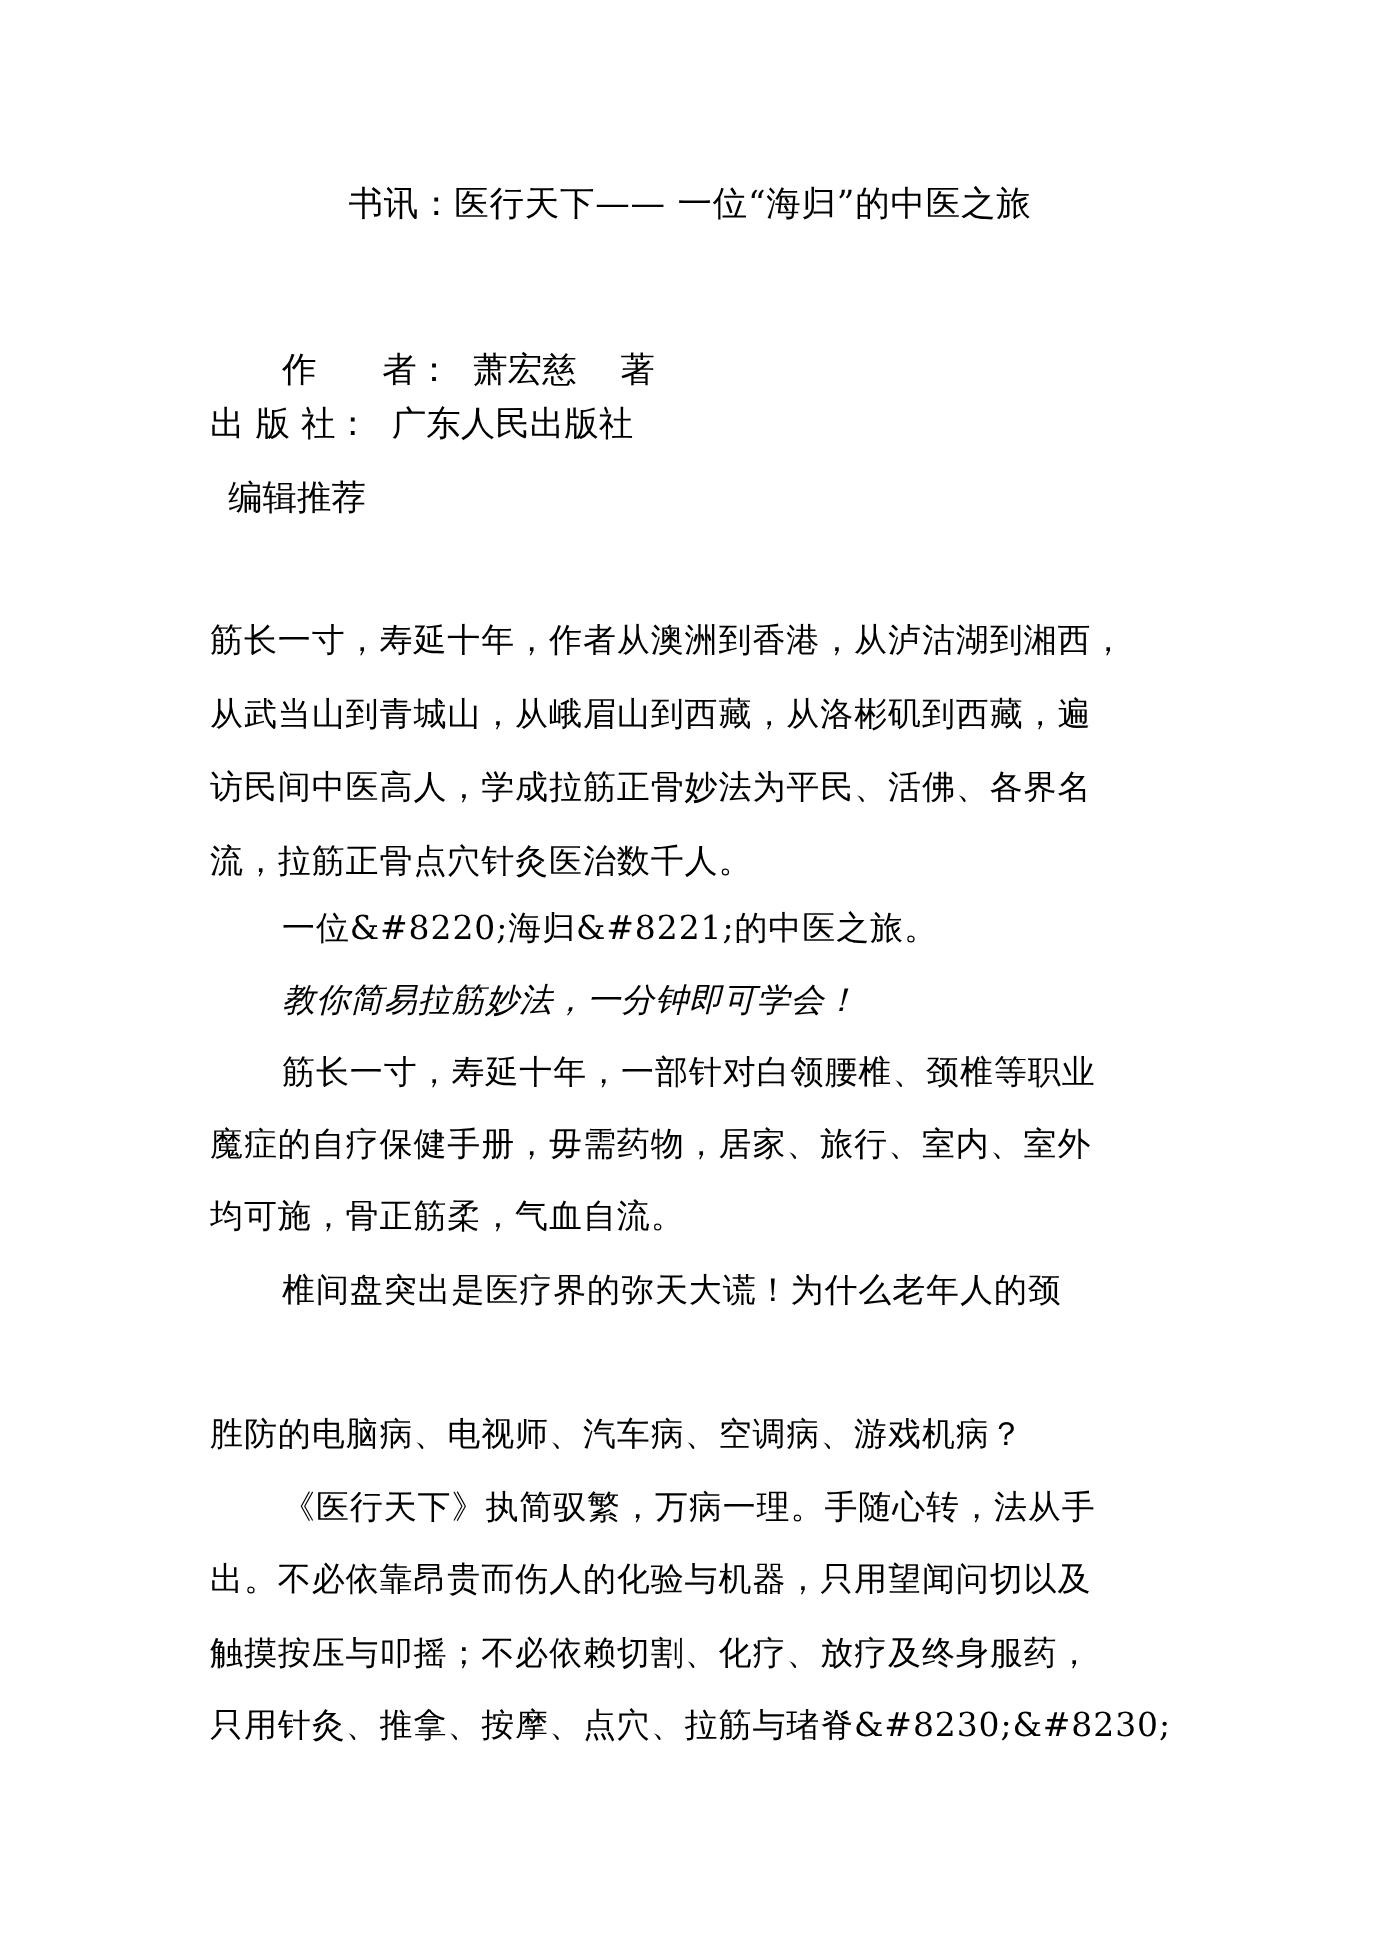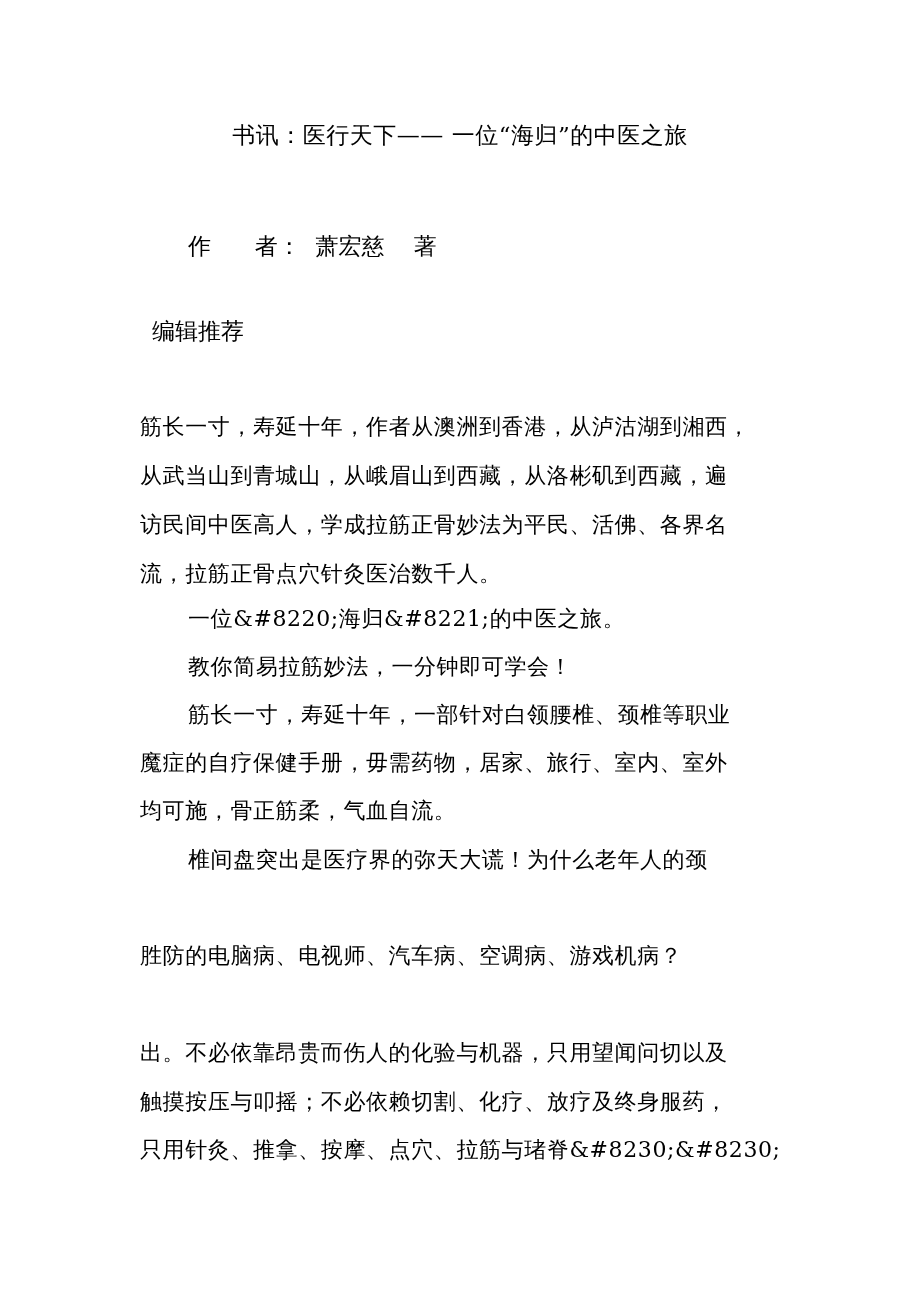--- a/index.html
+++ b/index.html
@@ -12,34 +12,36 @@
   .body-line { position: absolute; left: 140px; font-size: 22px; white-space: pre; letter-spacing: 0.6px; }
   .indent { left: 188px; }
 </style>
 </head>
 <body>
 
 <div class="page">
   <div class="title">书讯：医行天下—— 一位“海归”的中医之旅</div>
 
   <div class="meta" style="top:218px; left:188px;margin-top:13px;">作      者：  萧宏慈    著</div>
+  <div class="meta" style="top:267px; left:140px;">出 版 社：  广东人民出版社</div>
   <div class="meta" style="top:316px; left:152px;">编辑推荐</div>
 
   <div class="body-line" style="top:412px;">筋长一寸，寿延十年，作者从澳洲到香港，从泸沽湖到湘西，</div>
   <div class="body-line" style="top:461px;">从武当山到青城山，从峨眉山到西藏，从洛彬矶到西藏，遍</div>
   <div class="body-line" style="top:510px;">访民间中医高人，学成拉筋正骨妙法为平民、活佛、各界名</div>
   <div class="body-line" style="top:559px;">流，拉筋正骨点穴针灸医治数千人。</div>
 
   <div class="body-line indent" style="top:604px;">一位&amp;#8220;海归&amp;#8221;的中医之旅。</div>
 
-  <div class="body-line indent" style="top:652px;">教你简易拉筋妙法，一分钟即可学会！</div>
+  <div class="body-line indent" style="top:652px;font-style:italic;">教你简易拉筋妙法，一分钟即可学会！</div>
 
   <div class="body-line indent" style="top:700px;">筋长一寸，寿延十年，一部针对白领腰椎、颈椎等职业</div>
   <div class="body-line" style="top:748px;">魔症的自疗保健手册，毋需药物，居家、旅行、室内、室外</div>
   <div class="body-line" style="top:796px;">均可施，骨正筋柔，气血自流。</div>
 
   <div class="body-line indent" style="top:845px;">椎间盘突出是医疗界的弥天大谎！为什么老年人的颈</div>
   <div class="body-line" style="top:941px;">胜防的电脑病、电视师、汽车病、空调病、游戏机病？</div>
 
+  <div class="body-line indent" style="top:990px;">《医行天下》执简驭繁，万病一理。手随心转，法从手</div>
   <div class="body-line" style="top:1038px;">出。不必依靠昂贵而伤人的化验与机器，只用望闻问切以及</div>
   <div class="body-line" style="top:1087px;">触摸按压与叩摇；不必依赖切割、化疗、放疗及终身服药，</div>
   <div class="body-line" style="top:1135px;">只用针灸、推拿、按摩、点穴、拉筋与琽脊&amp;#8230;&amp;#8230;</div>
 </div>
 
 </body></html>

